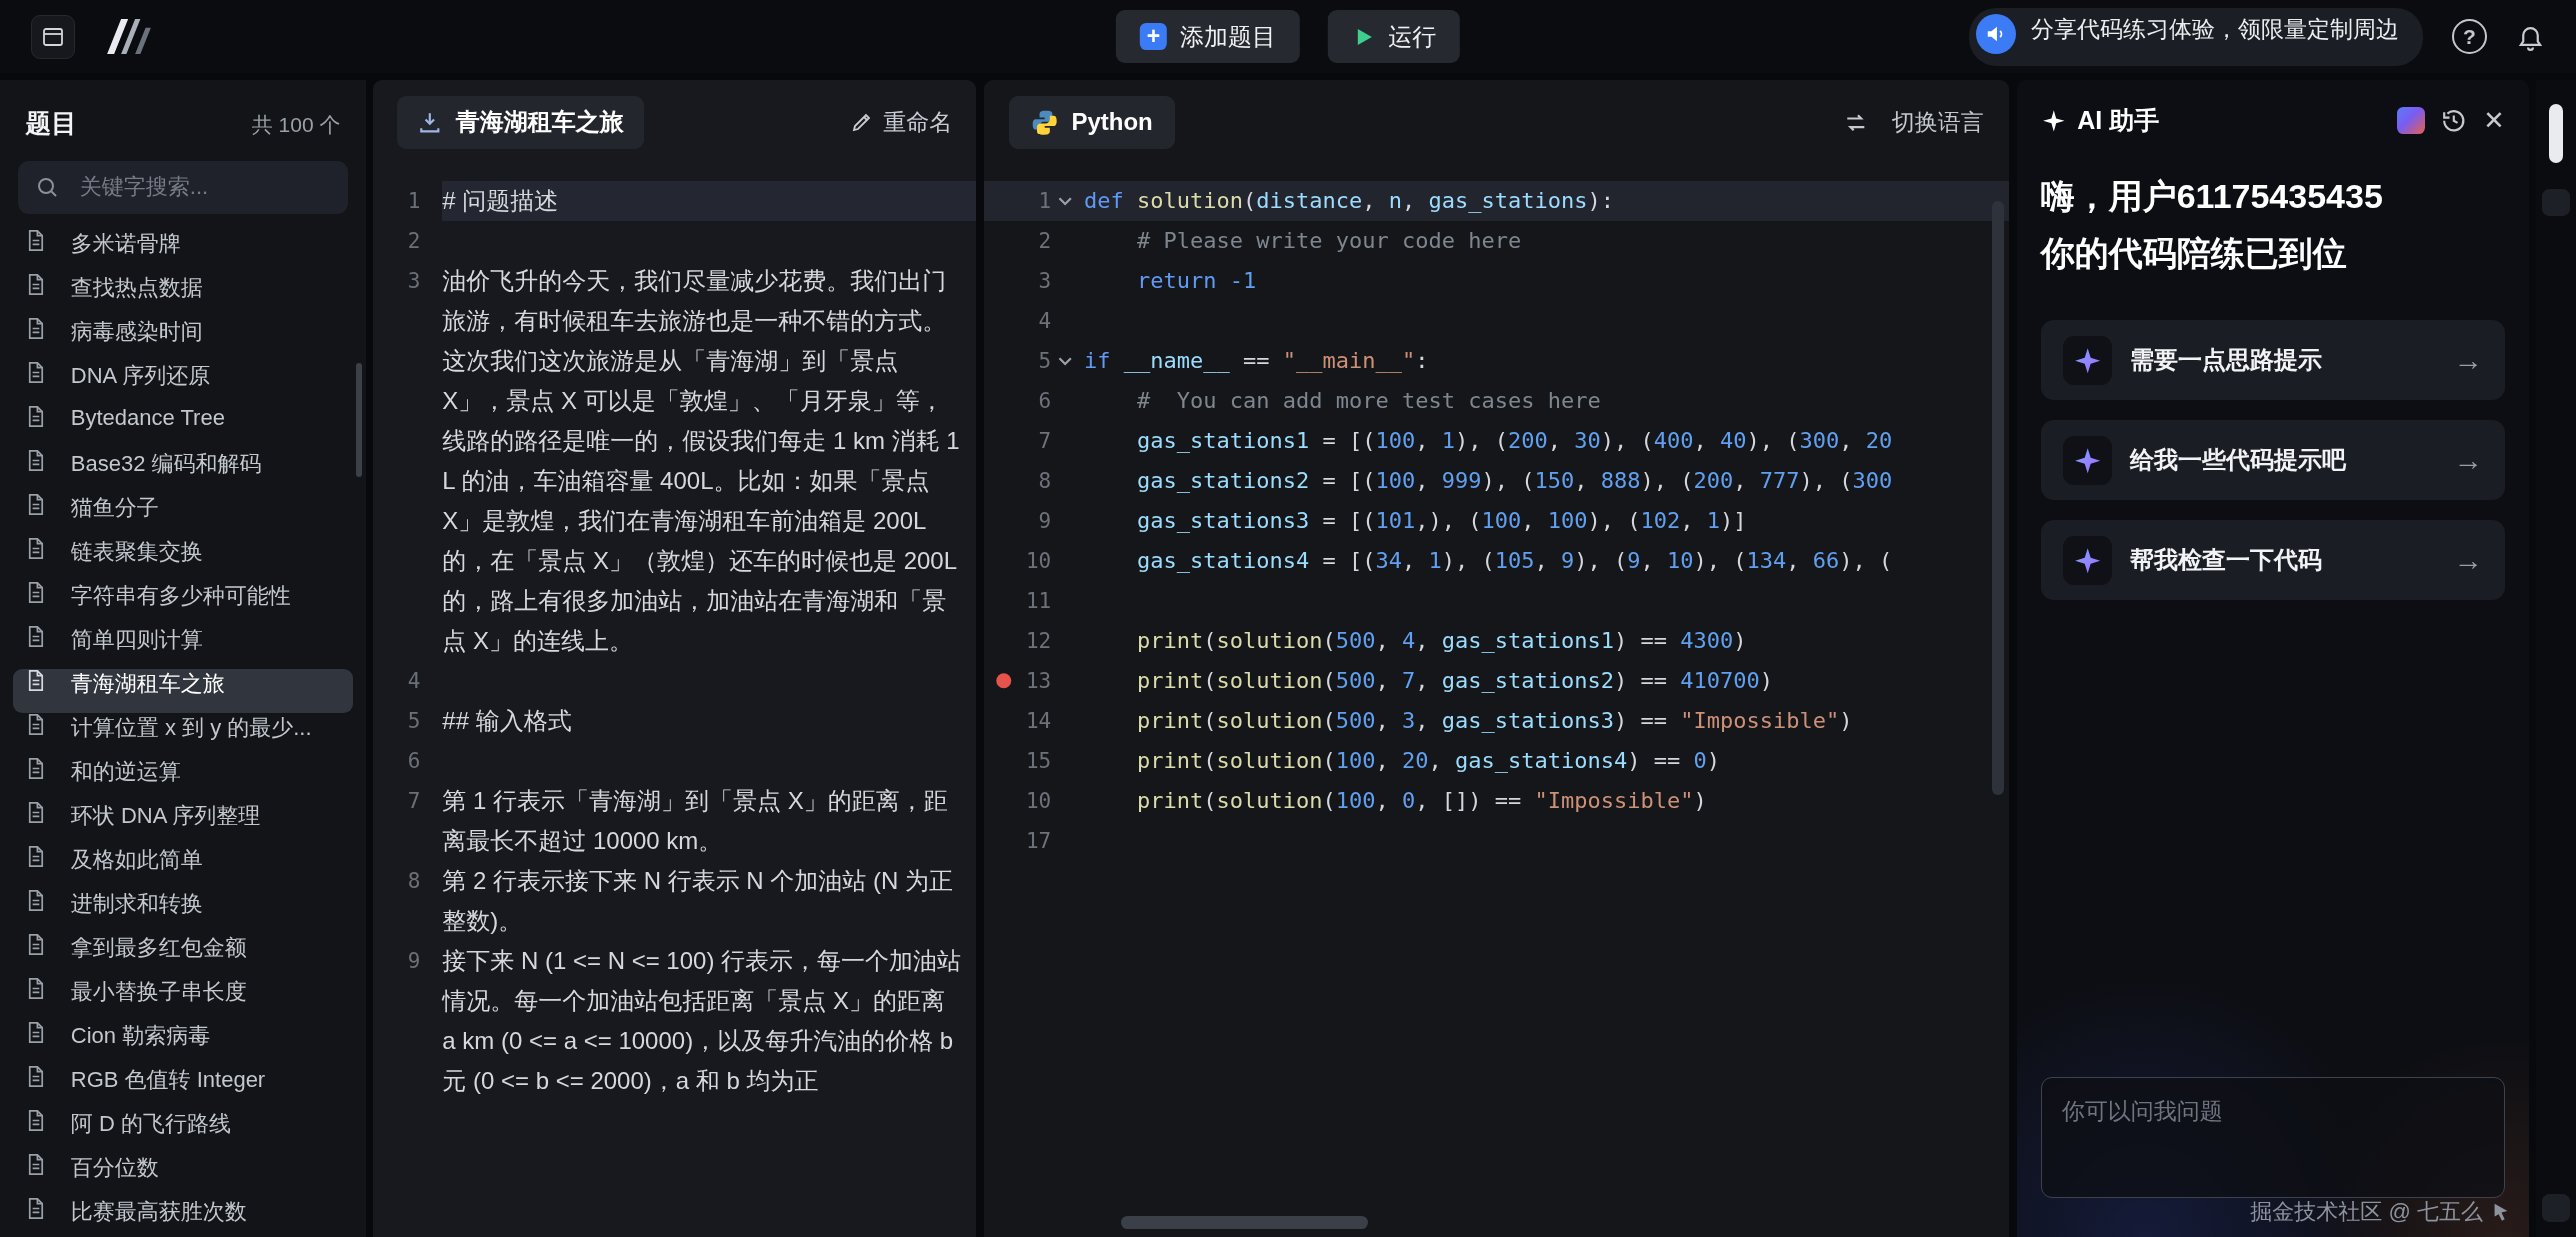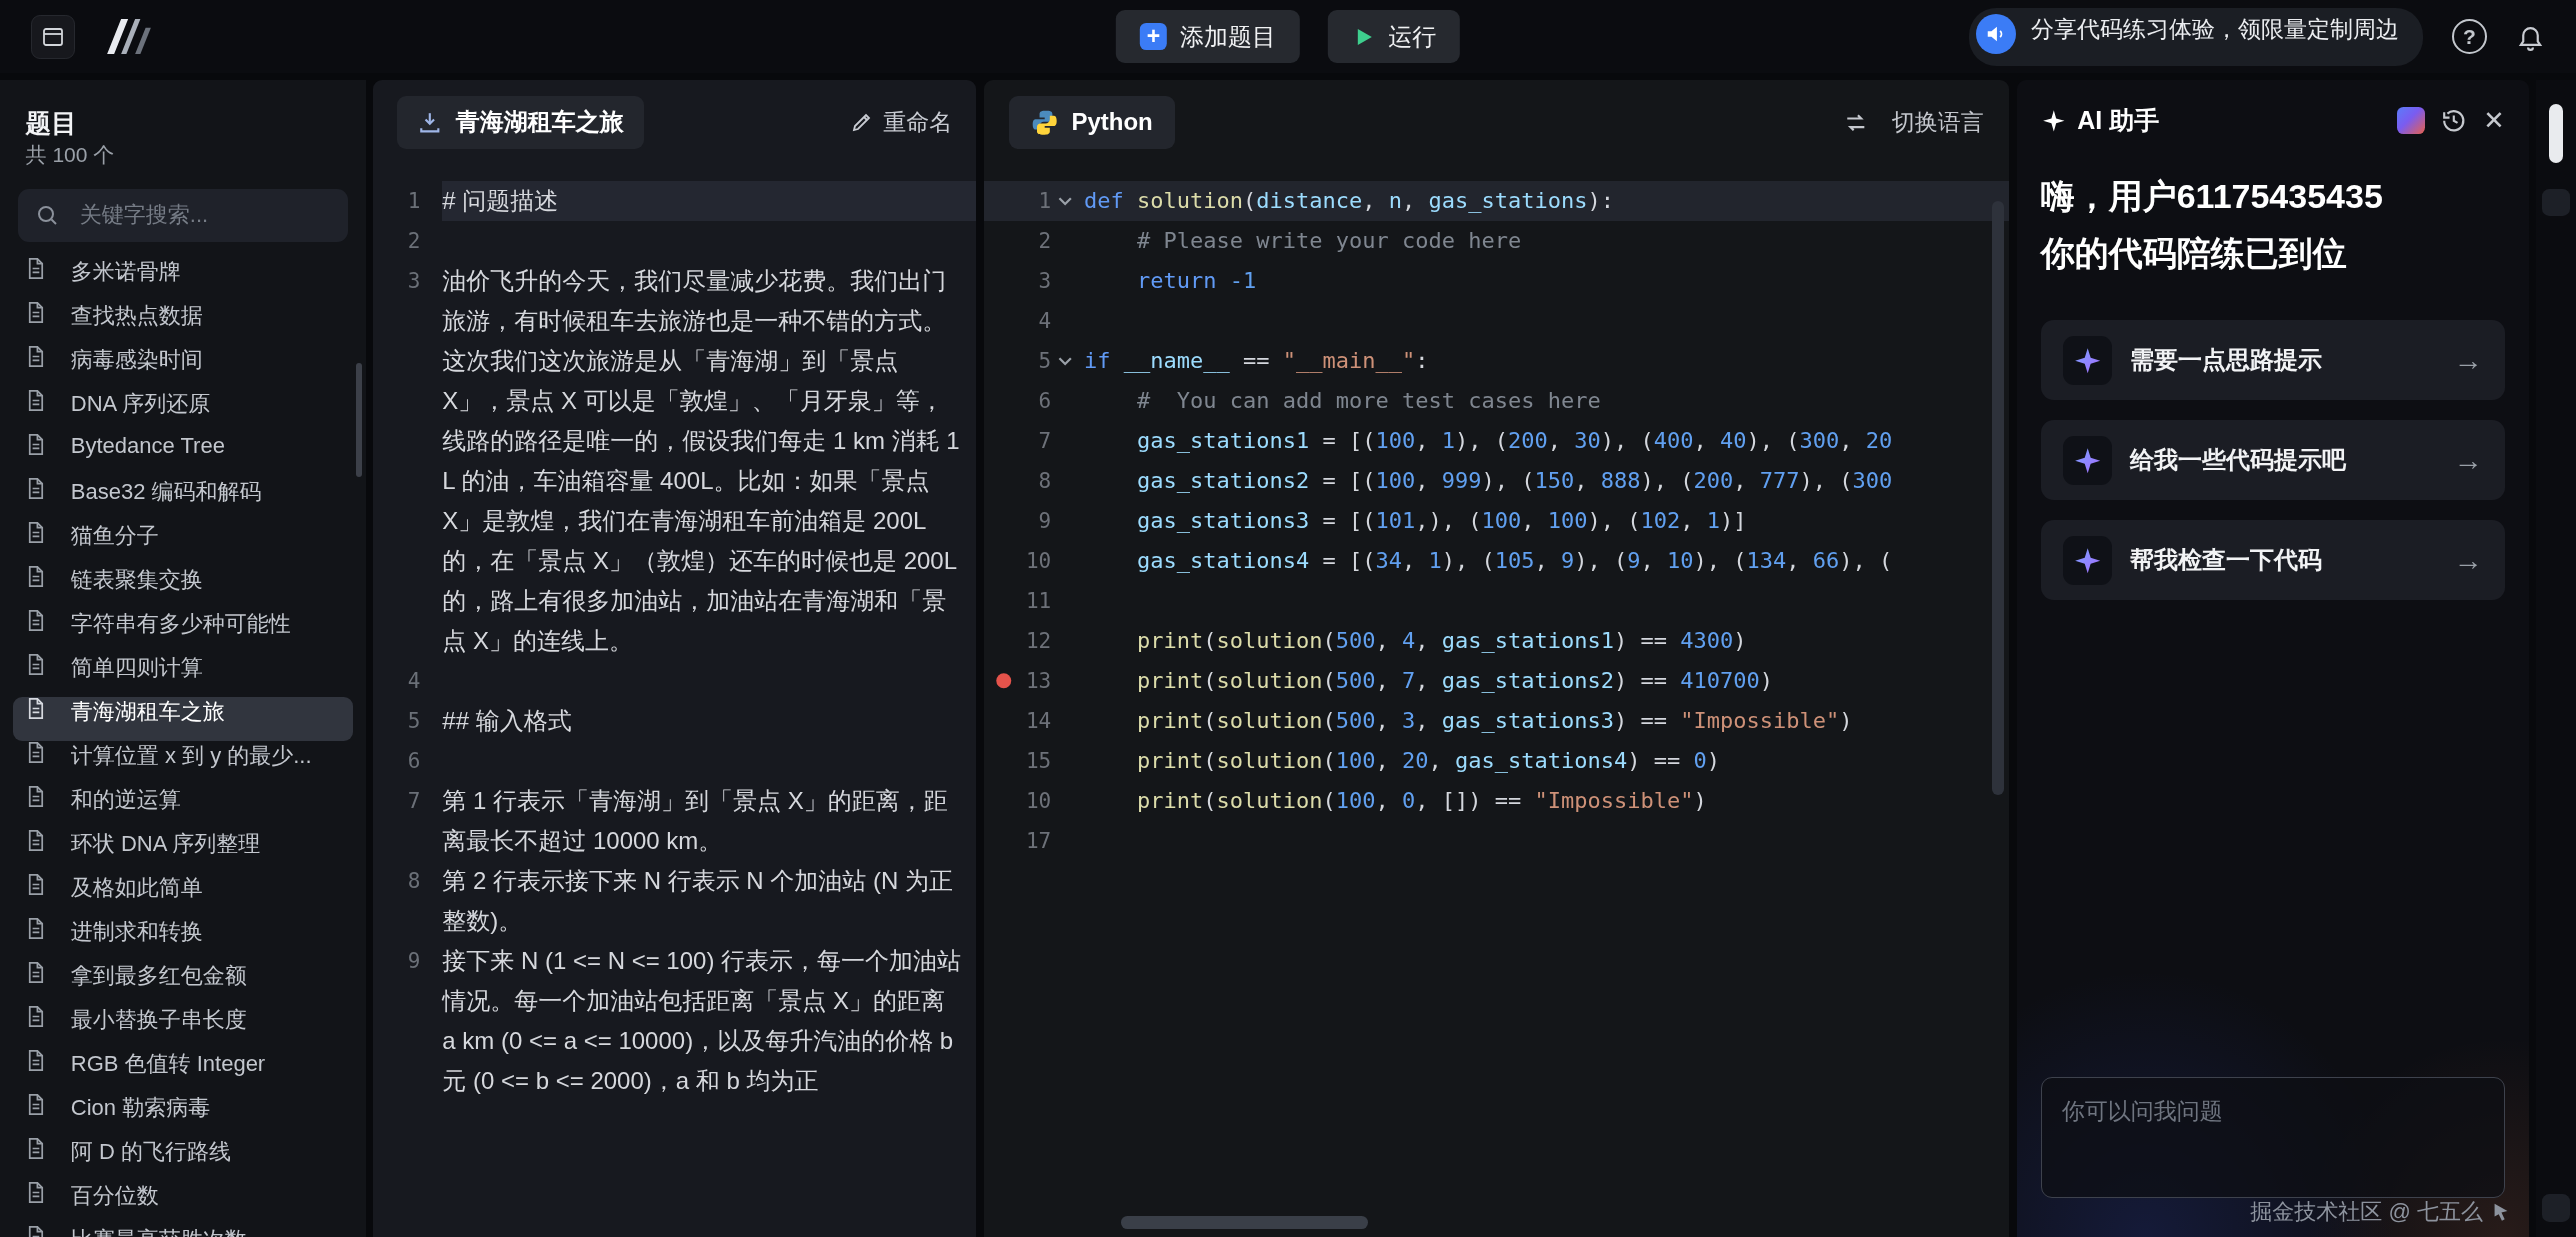--- a/index.html
+++ b/index.html
@@ -19,21 +19,21 @@
   .banner{display:flex;gap:14.6px;height:58px;padding:6.4px 24px 6.4px 7.3px;background:#1b1e24;border-radius:27.4px;font-size:23px;color:#eceef1;cursor:pointer;}
   .banner-ic{width:40px;height:40px;border-radius:50%;background:var(--accent-blue,#3b7cf6);display:flex;align-items:center;justify-content:center;flex-shrink:0;}
   .help{width:35px;height:35px;border-radius:50%;border:2.3px solid #c3c7cd;color:#c3c7cd;font-size:21px;font-weight:700;display:flex;align-items:center;justify-content:center;cursor:pointer;}
   .bell{display:flex;cursor:pointer;}
 
   
   .main{display:flex;gap:7.3px;padding-top:7.3px;height:1165px;}
 
   
   .sidebar{width:366px;background:#121418;display:flex;flex-direction:column;position:relative;}
-  .sb-head{display:flex;justify-content:space-between;align-items:baseline;padding:25.6px 25.6px 5.5px;flex-direction:column;}
+  .sb-head{display:flex;justify-content:space-between;align-items:baseline;padding:25.6px 25.6px 5.5px;}
   .sb-title{font-size:25.6px;font-weight:700;color:#f2f3f5;}
   .sb-count{font-size:21px;color:#9aa0a8;}
   .search{margin:14.6px 18.3px 9.1px;height:53px;background:#1f222a;border-radius:11px;display:flex;align-items:center;gap:21px;padding:0 16.5px;}
   .search svg{flex-shrink:0;}
   .search input{flex:1;background:transparent;border:none;outline:none;color:#cfd3d9;font-size:22px;font-family:inherit;min-width:0;}
   .search input::placeholder{color:#767c86;}
   .list{flex:1;overflow:hidden;padding:5.5px 12.8px;}
   .list-item{height:44px;display:flex;align-items:flex-start;gap:24px;padding:0 11px;border-radius:9.1px;color:#c3c7ce;font-size:22px;white-space:nowrap;overflow:hidden;cursor:pointer;}
   .list-item.selected{background:#31353e;color:#fff;}
   .doc-ic{display:flex;color:#9aa0a8;flex-shrink:0;}
@@ -360,31 +360,31 @@
           <span class="li-label">最小替换子串长度</span>
         </div>
         <div class="list-item">
           <span class="doc-ic">
             <svg width="23" height="23" viewBox="0 0 24 24" fill="none" stroke="currentColor" stroke-width="1.8">
               <path d="M6 2h8l5 5v15H6z"></path>
               <path d="M14 2v5h5"></path>
               <path d="M9 12h7M9 16h7"></path>
             </svg>
           </span>
+          <span class="li-label">Cion 勒索病毒</span>
+        </div>
+        <div class="list-item">
+          <span class="doc-ic">
+            <svg width="23" height="23" viewBox="0 0 24 24" fill="none" stroke="currentColor" stroke-width="1.8">
+              <path d="M6 2h8l5 5v15H6z"></path>
+              <path d="M14 2v5h5"></path>
+              <path d="M9 12h7M9 16h7"></path>
+            </svg>
+          </span>
           <span class="li-label">RGB 色值转 Integer</span>
-        </div>
-        <div class="list-item">
-          <span class="doc-ic">
-            <svg width="23" height="23" viewBox="0 0 24 24" fill="none" stroke="currentColor" stroke-width="1.8">
-              <path d="M6 2h8l5 5v15H6z"></path>
-              <path d="M14 2v5h5"></path>
-              <path d="M9 12h7M9 16h7"></path>
-            </svg>
-          </span>
-          <span class="li-label">Cion 勒索病毒</span>
         </div>
         <div class="list-item">
           <span class="doc-ic">
             <svg width="23" height="23" viewBox="0 0 24 24" fill="none" stroke="currentColor" stroke-width="1.8">
               <path d="M6 2h8l5 5v15H6z"></path>
               <path d="M14 2v5h5"></path>
               <path d="M9 12h7M9 16h7"></path>
             </svg>
           </span>
           <span class="li-label">阿 D 的飞行路线</span>

